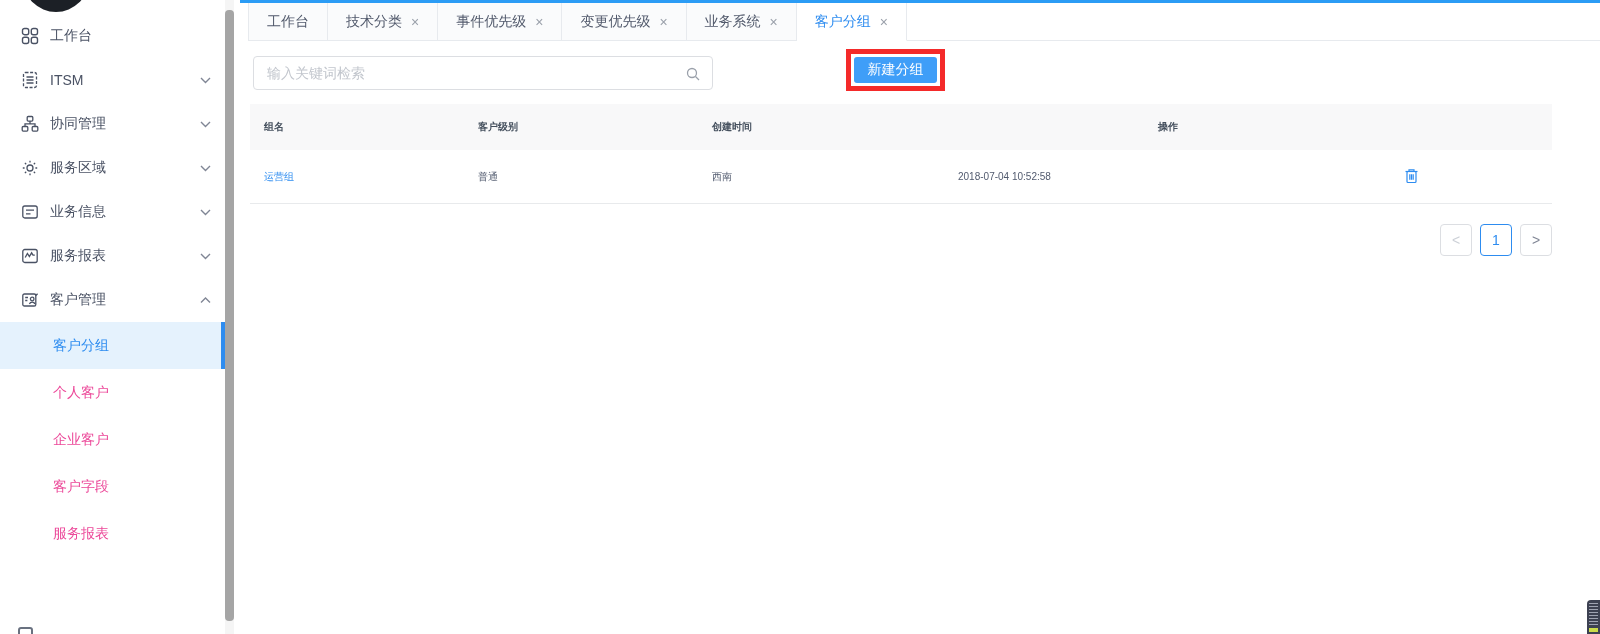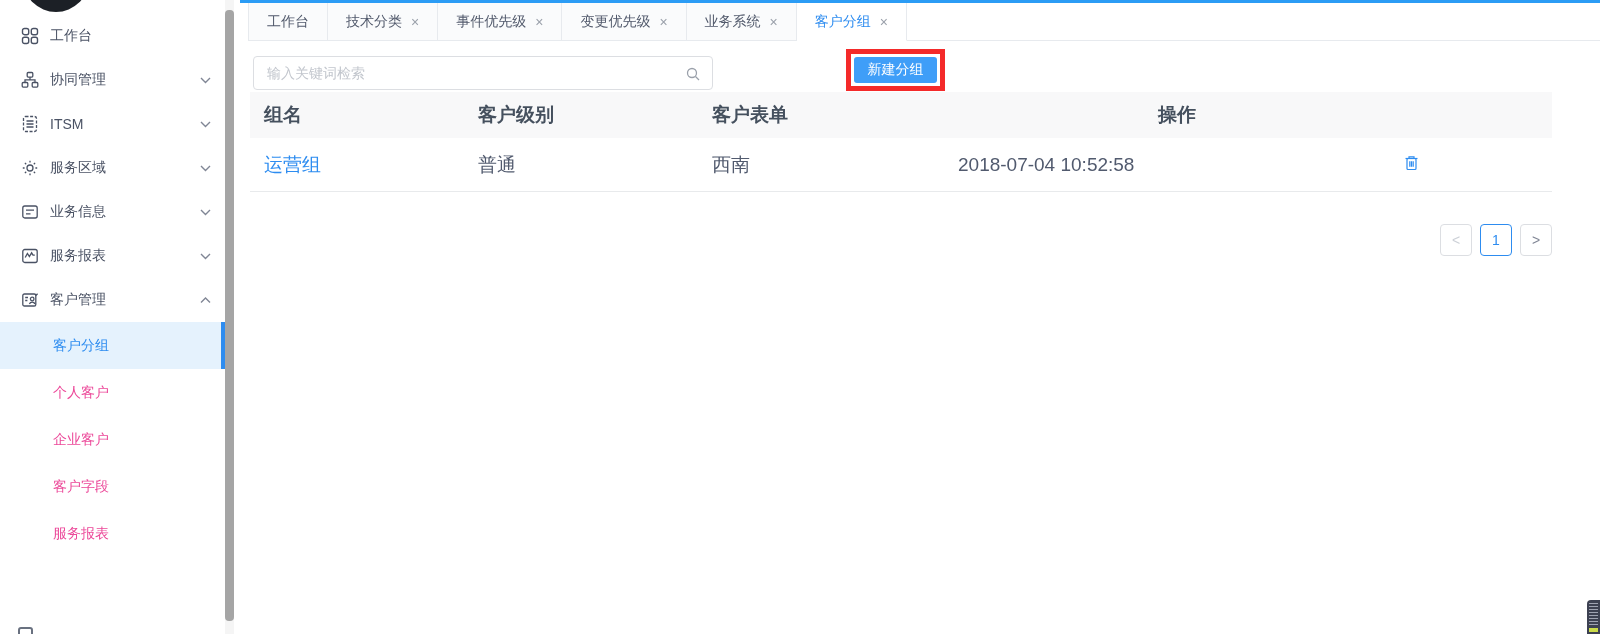--- a/index.html
+++ b/index.html
@@ -44,21 +44,21 @@
     font-family:"Liberation Sans","DejaVu Sans",sans-serif; }
   .search-box input::placeholder { color:#c2c6cd; }
   .search-box .mag { position:absolute; right:11px; top:9px; }
 
   .red-box { position:absolute; left:612px; top:49px; width:99px; height:42px;
     border:5px solid #f42a2a; }
   .new-btn { position:absolute; inset:3px; background:#3f9ef8; border:none; border-radius:3px;
     color:#fff; font-size:14px; display:flex; align-items:center; justify-content:center;
     cursor:pointer; font-family:"Liberation Sans","DejaVu Sans",sans-serif; }
 
-  .table { position:absolute; left:16px; top:92px; width:1302px; font-size:19px; }
+  .table { position:absolute; left:16px; top:104px; width:1302px; font-size:10px; }
   .thead { display:flex; height:46px; background:#f8f8f9; align-items:center;
     font-weight:bold; color:#45505e; }
   .trow { display:flex; height:54px; align-items:center; color:#515a6e;
     border-bottom:1px solid #e8eaec; background:#fff; }
   .c1{width:214px;padding-left:14px;} .c2{width:234px;padding-left:14px;}
   .c3{width:246px;padding-left:14px;} .c4{width:446px;padding-left:14px;}
   .c5{width:162px;padding-left:14px;}
   .link { color:#2d8cf0; cursor:pointer; }
   .trash-btn { background:none; border:none; cursor:pointer; padding:0; line-height:0; }
 
@@ -94,42 +94,42 @@
           <rect x="1.5" y="10.3" width="6.2" height="6.2" rx="2"></rect>
             <rect x="10.3" y="10.3" width="6.2" height="6.2" rx="2"></rect>
         </svg>
         </span>
       <span class="mi-label">工作台</span>
     </div>
 
     <div class="menu-item">
       <span class="mi-icon">
         <svg width="18" height="18" viewBox="0 0 18 18" fill="none" stroke="#4a5264" stroke-width="1.3">
+          <rect x="2.5" y="1.5" width="13" height="15" rx="2" stroke-dasharray="3 1.6"></rect>
+          <path d="M5.5 6 H12.5 M5.5 9 H12.5 M5.5 12 H12.5"></path>
+        </svg>
+        </span>
+      <span class="mi-label">ITSM</span>
+      <span>
+        <svg width="11" height="7" viewBox="0 0 11 7" fill="none" stroke="#808695" stroke-width="1.4">
+            <path d="M1 1 L5.5 5.5 L10 1"></path>
+          </svg>
+        </span>
+    </div>
+
+    <div class="menu-item">
+      <span class="mi-icon">
+        <svg width="18" height="18" viewBox="0 0 18 18" fill="none" stroke="#4a5264" stroke-width="1.3">
           <rect x="6.2" y="1.5" width="5.6" height="4.6" rx="1"></rect>
           <rect x="1.2" y="11.5" width="5.6" height="4.6" rx="1"></rect>
           <rect x="11.2" y="11.5" width="5.6" height="4.6" rx="1"></rect>
           <path d="M9 6.1 V8.8 M4 11.5 V8.8 H14 V11.5"></path>
         </svg>
         </span>
       <span class="mi-label">协同管理</span>
-      <span>
-        <svg width="11" height="7" viewBox="0 0 11 7" fill="none" stroke="#808695" stroke-width="1.4">
-            <path d="M1 1 L5.5 5.5 L10 1"></path>
-          </svg>
-        </span>
-    </div>
-
-    <div class="menu-item">
-      <span class="mi-icon">
-        <svg width="18" height="18" viewBox="0 0 18 18" fill="none" stroke="#4a5264" stroke-width="1.3">
-          <rect x="2.5" y="1.5" width="13" height="15" rx="2" stroke-dasharray="3 1.6"></rect>
-          <path d="M5.5 6 H12.5 M5.5 9 H12.5 M5.5 12 H12.5"></path>
-        </svg>
-        </span>
-      <span class="mi-label">ITSM</span>
       <span>
         <svg width="11" height="7" viewBox="0 0 11 7" fill="none" stroke="#808695" stroke-width="1.4">
             <path d="M1 1 L5.5 5.5 L10 1"></path>
           </svg>
         </span>
     </div>
 
     <div class="menu-item">
       <span class="mi-icon">
         <svg width="18" height="18" viewBox="0 0 18 18" fill="none" stroke="#4a5264" stroke-width="1.3">
@@ -257,21 +257,21 @@
   </div>
 
   <div class="red-box">
     <button class="new-btn">新建分组</button>
   </div>
 
   <div class="table">
     <div class="thead">
       <div class="c1">组名</div>
       <div class="c2">客户级别</div>
-      <div class="c4">客户表单</div>
+      <div class="c4">创建时间</div>
       <div class="c5">操作</div>
     </div>
     <div class="trow">
       <div class="c1"><span class="link">运营组</span></div>
       <div class="c2">普通</div>
       <div class="c3">西南</div>
       <div class="c4">2018-07-04 10:52:58</div>
       <div class="c5">
         <button class="trash-btn">
           <span>

